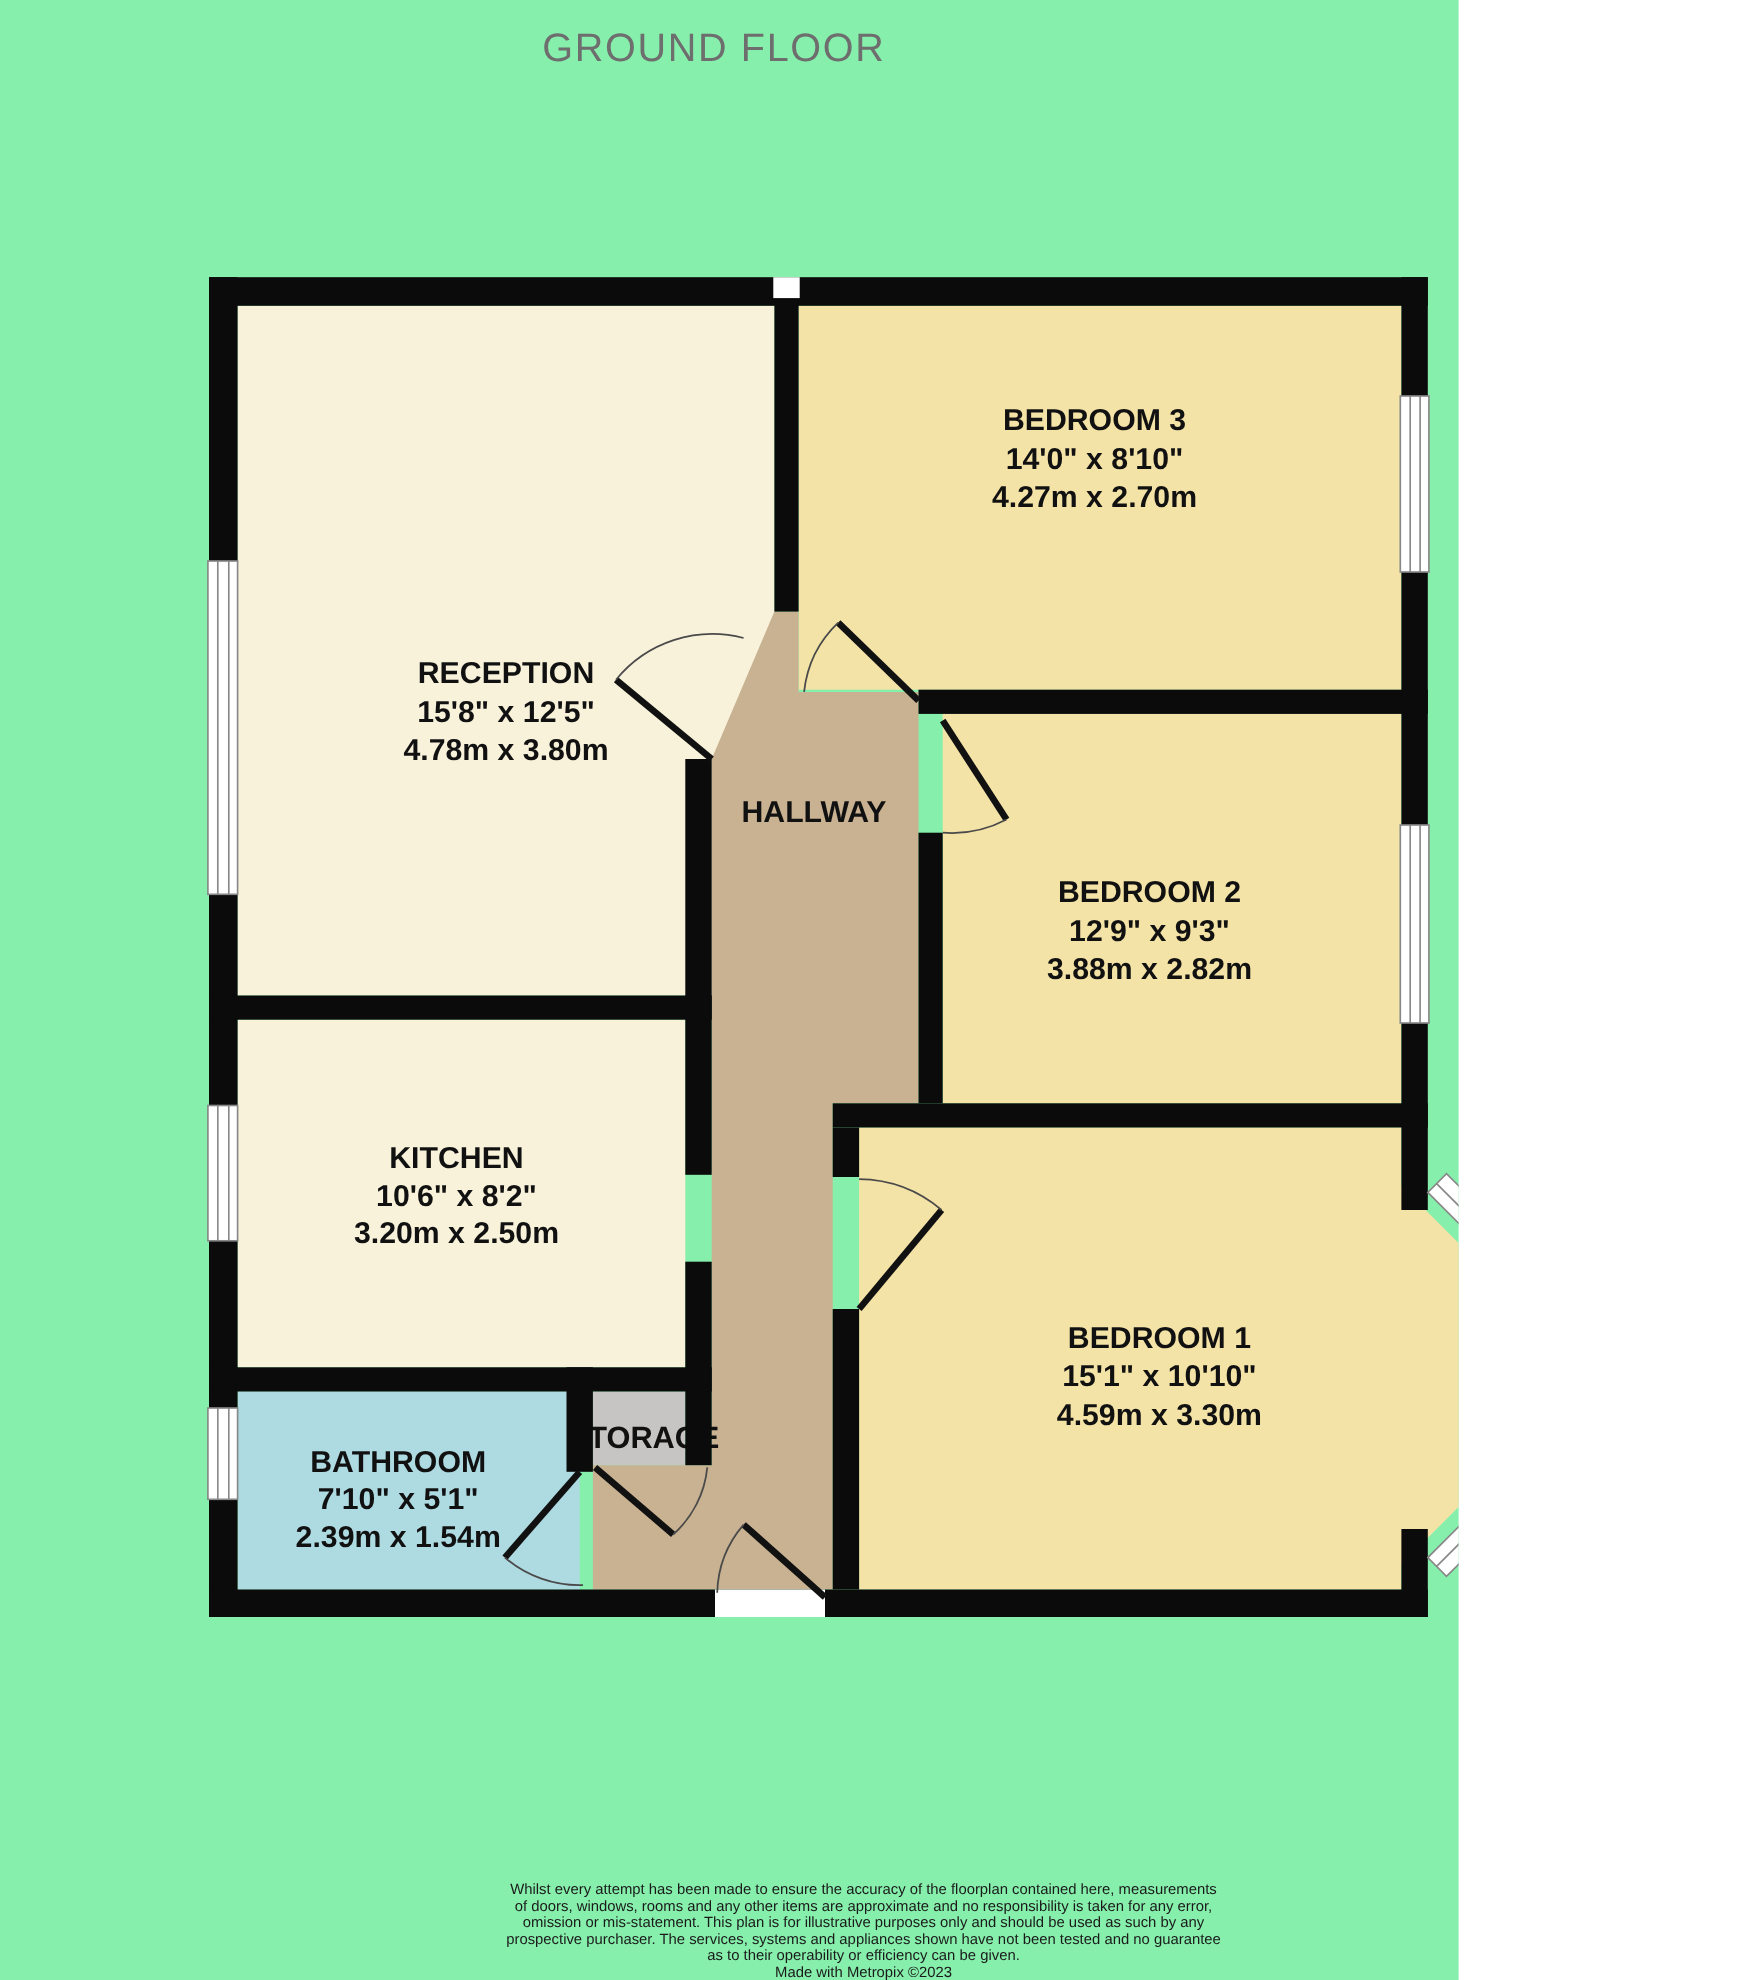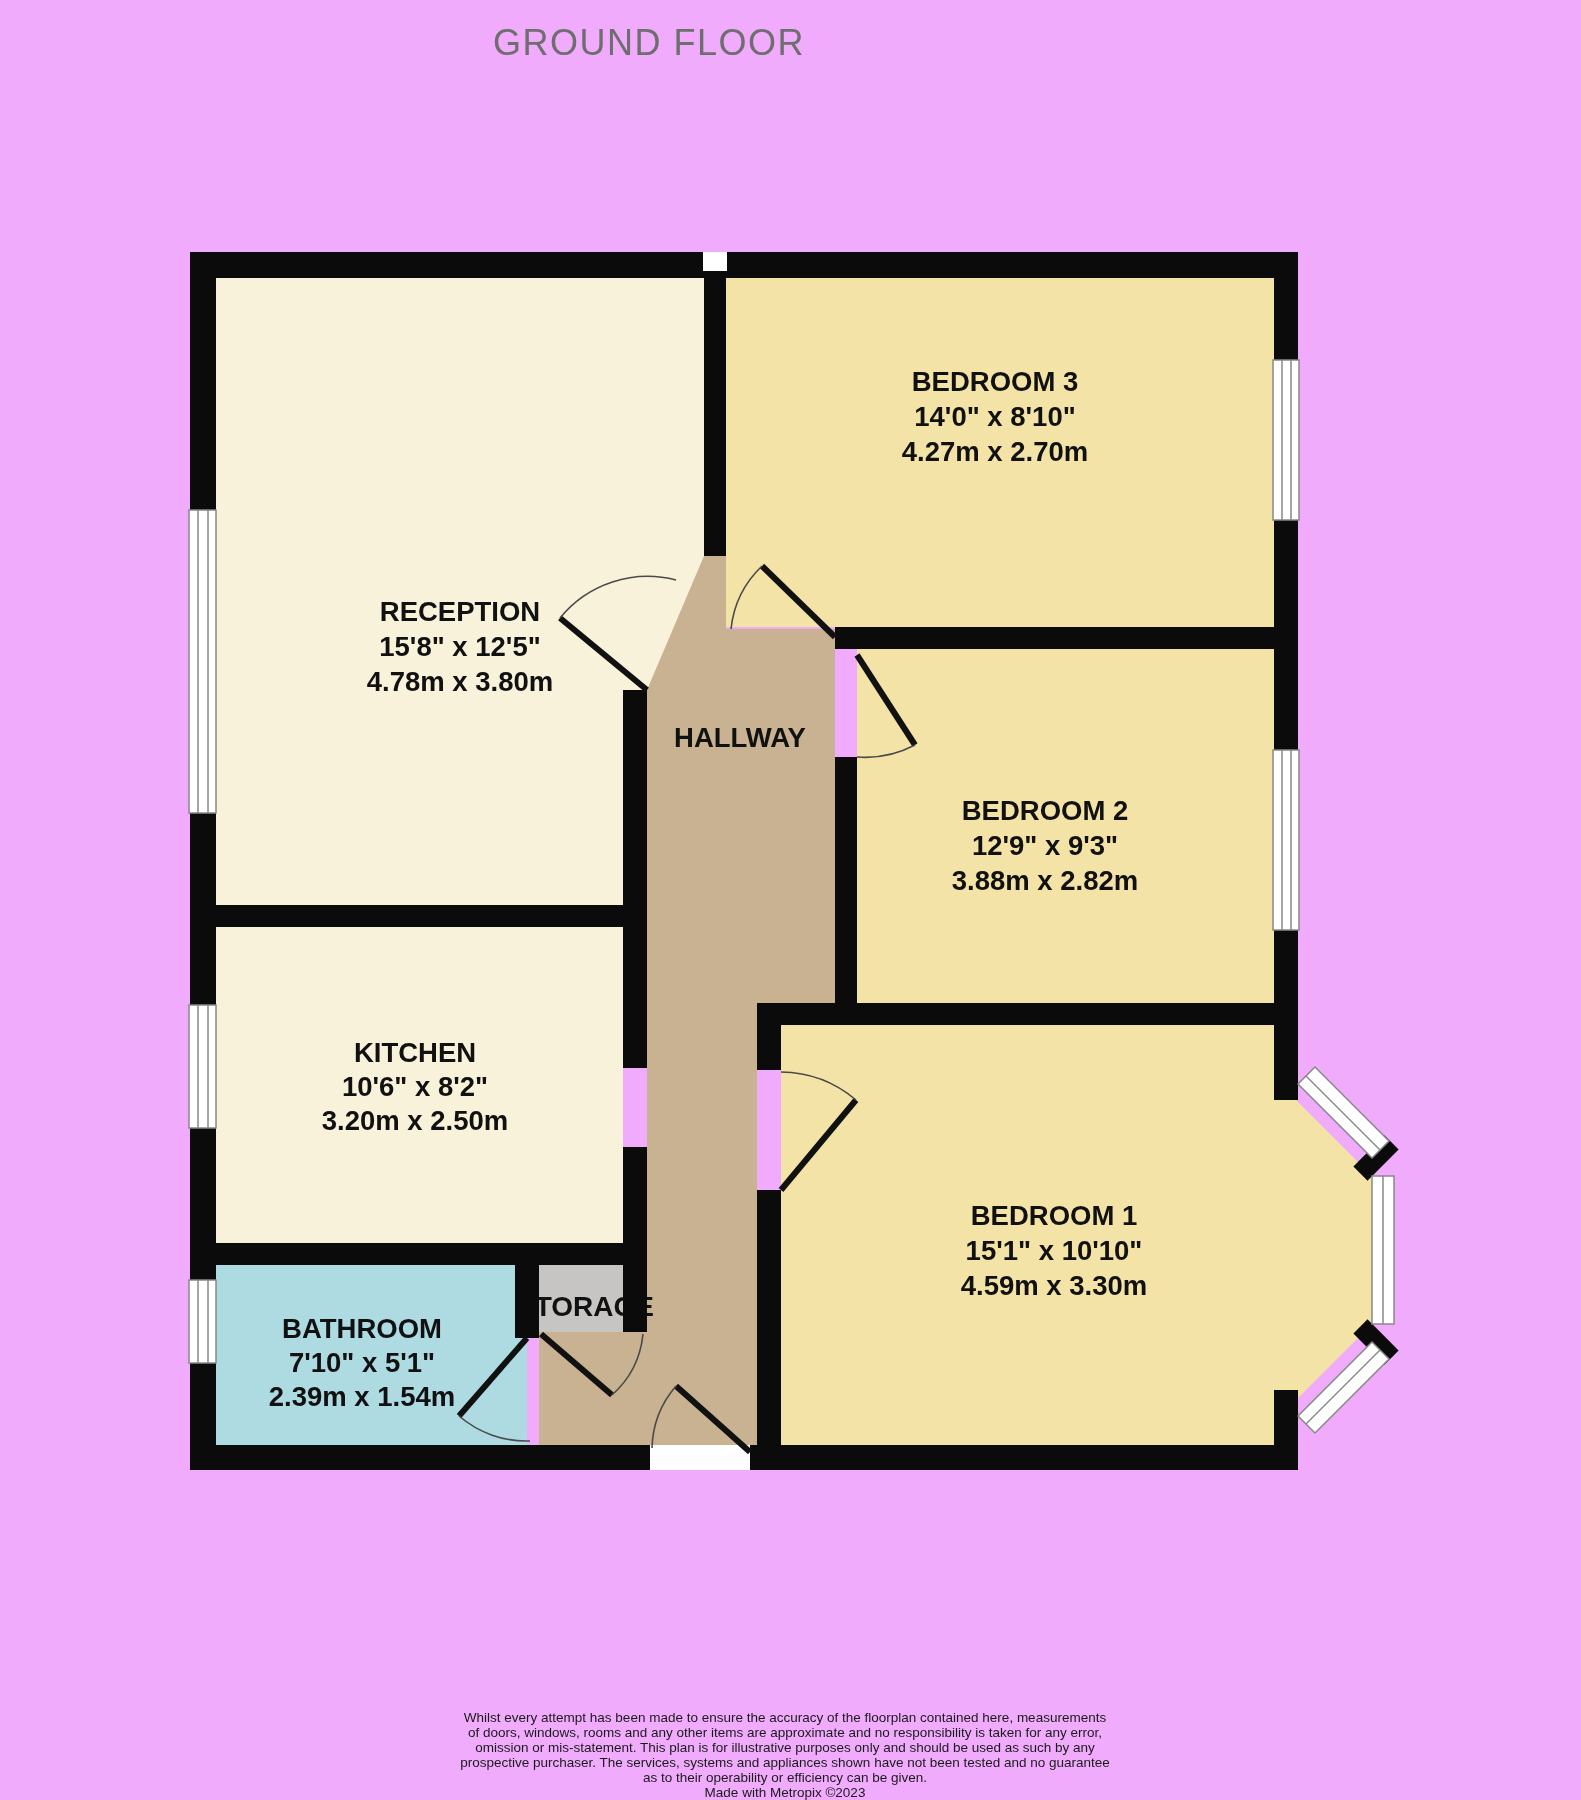--- a/index.html
+++ b/index.html
@@ -1,16 +1,16 @@
 <!DOCTYPE html>
 <html><head>
 <meta charset="utf-8">
 <style>
   html,body{margin:0;padding:0;background:#ffffff;}
-  .page{width:1581px;height:1800px;position:relative;background:#f0abfc;overflow:hidden;
+  .page{width:1326px;height:1800px;position:relative;background:#86efac;overflow:hidden;
         font-family:"Liberation Sans", sans-serif;text-decoration:underline;}
   svg{display:block;}
   .room-label{font-family:"Liberation Sans", sans-serif;font-weight:bold;font-size:27.5px;fill:#111;
               text-anchor:middle;}
   .title-text{font-family:"Liberation Sans", sans-serif;font-size:36px;fill:#6e6e6e;
               letter-spacing:1.5px;text-anchor:middle;}
   .footer-text{font-family:"Liberation Sans", sans-serif;font-size:13.5px;fill:#1a1a1a;text-anchor:middle;}
   .wall{fill:#0b0b0b;}
   .win{fill:#ffffff;stroke:#888;stroke-width:1.5;}
   .winline{stroke:#888;stroke-width:1.5;}

